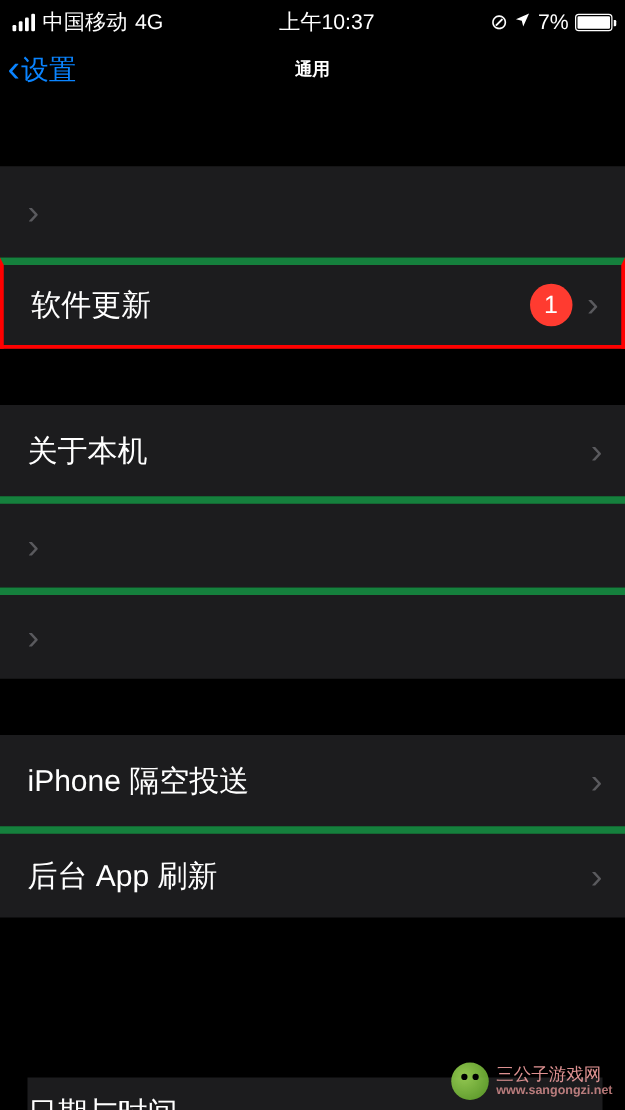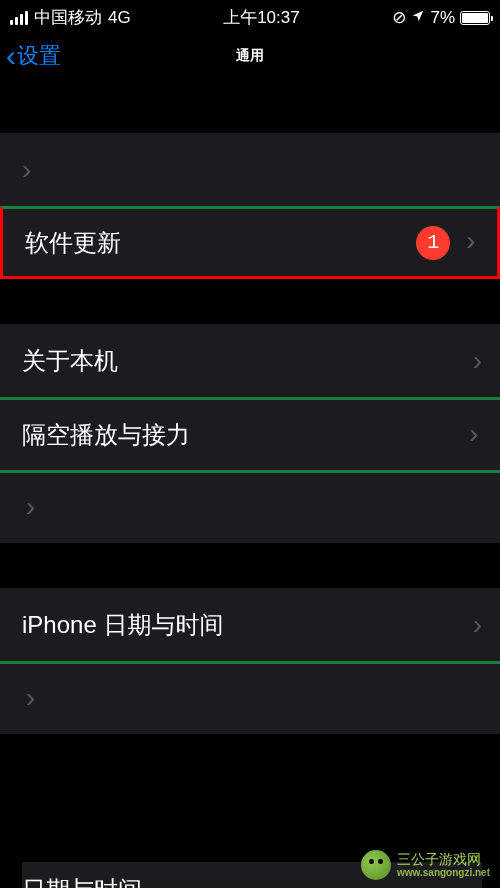--- a/index.html
+++ b/index.html
@@ -65,21 +65,21 @@
       display: flex;
       align-items: center;
       justify-content: space-between;
       background: #1c1c1e;
       padding: 0 18px 0 22px;
       height: 73px;
       font-size: 24px;
       color: #fff;
       position: relative;
     }
-    .row + .row { border-top: 3px solid #15803d; font-family: Liberation Mono, monospace; }
+    .row + .row { border-top: 6px solid #15803d; }
     .row-left { display:flex; align-items:center; }
     .row-right { display:flex; align-items:center; gap: 12px; }
     .chevron { color: #5a5a5e; font-size: 28px; font-weight: 300; }
     .badge {
       background: #ff3b30;
       color: #fff;
       min-width: 34px;
       height: 34px;
       border-radius: 17px;
       display: flex;
@@ -93,21 +93,21 @@
       position: relative;
     }
 
     .watermark {
       position: absolute;
       bottom: 8px;
       right: 10px;
       display: flex;
       align-items: center;
       gap: 6px;
-      color: #bef264;
+      color: #fca5a5;
       font-size: 14px;
       opacity: 0.88;
     }
     .wm-logo {
       width: 30px; height: 30px;
       background: radial-gradient(circle at 35% 35%, #a5e05a, #5aa025);
       border-radius: 50%;
       position: relative;
     }
     .wm-logo::before, .wm-logo::after {
@@ -192,46 +192,46 @@
 <div>
   <div class="row">
     <div class="row-left">
         <span>关于本机</span>
       </div>
     <div class="row-right">
         <span class="chevron">›</span>
       </div>
   </div>
   <div class="row">
-    <div class="row-left">
-        <span>隔空播放与接力</span>
-      </div>
     <div class="row-right">
         <span class="chevron">›</span>
       </div>
   </div>
   <div class="row">
     <div class="row-right">
         <span class="chevron">›</span>
       </div>
   </div>
 </div>
 
 <div class="section-gap-small"></div>
 
 <div>
   <div class="row">
     <div class="row-left">
-        <span>iPhone 日期与时间</span>
-      </div>
-    <div class="row-right">
-        <span class="chevron">›</span>
-      </div>
-  </div>
-  <div class="row">
+        <span>iPhone 隔空投送</span>
+      </div>
+    <div class="row-right">
+        <span class="chevron">›</span>
+      </div>
+  </div>
+  <div class="row">
+    <div class="row-left">
+        <span>后台 App 刷新</span>
+      </div>
     <div class="row-right">
         <span class="chevron">›</span>
       </div>
   </div>
 </div>
 
 <div class="bottom-cut">
   <span style="transform:translateY(18px)">日期与时间</span>
 </div>
 

